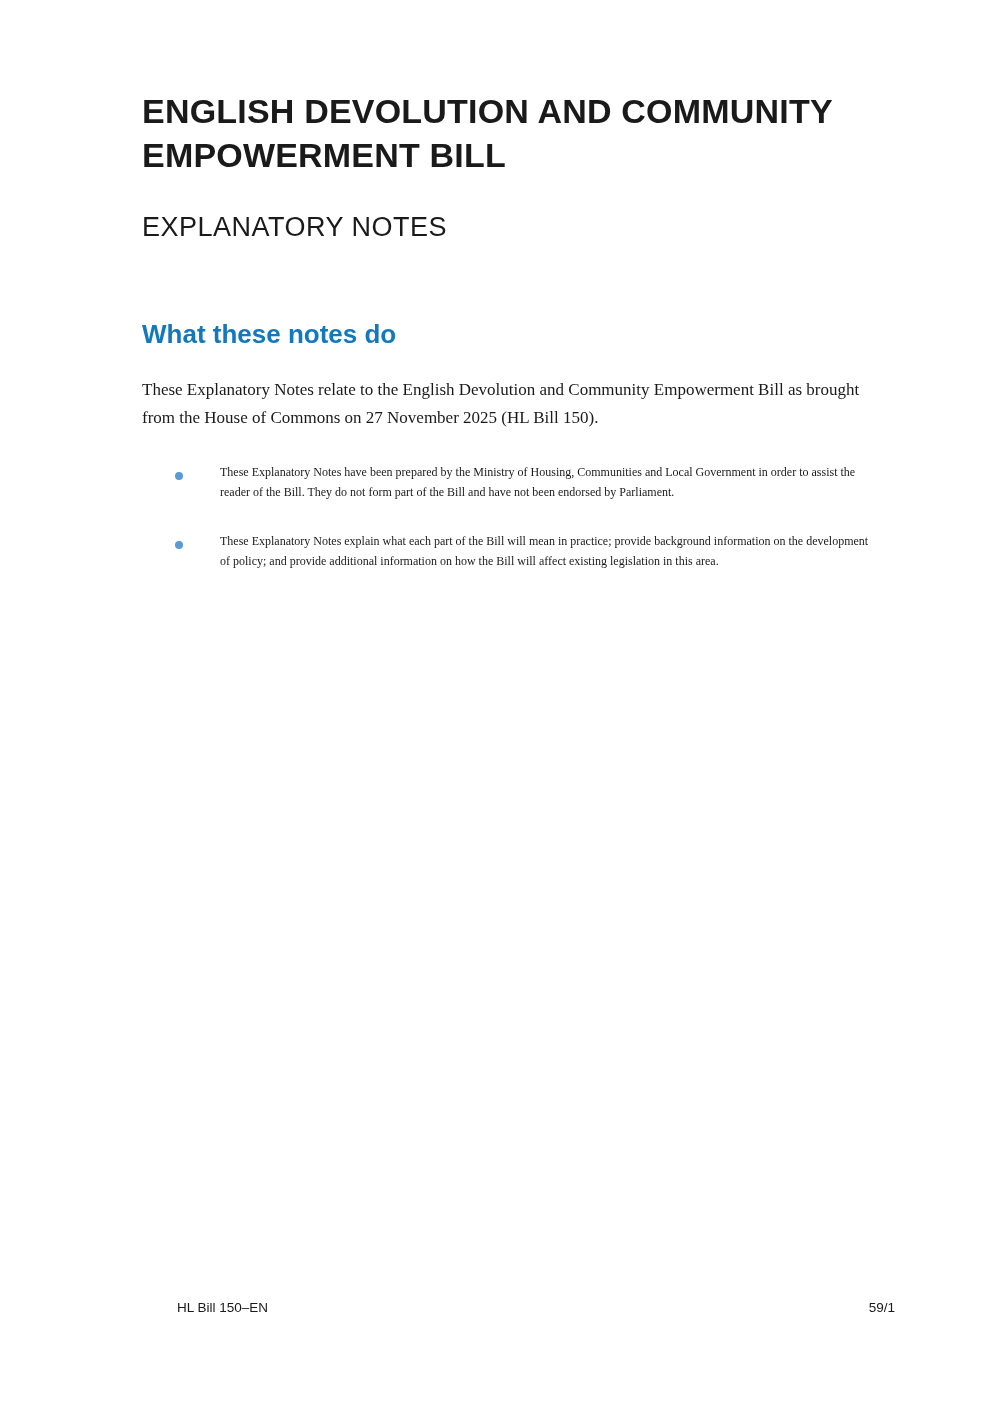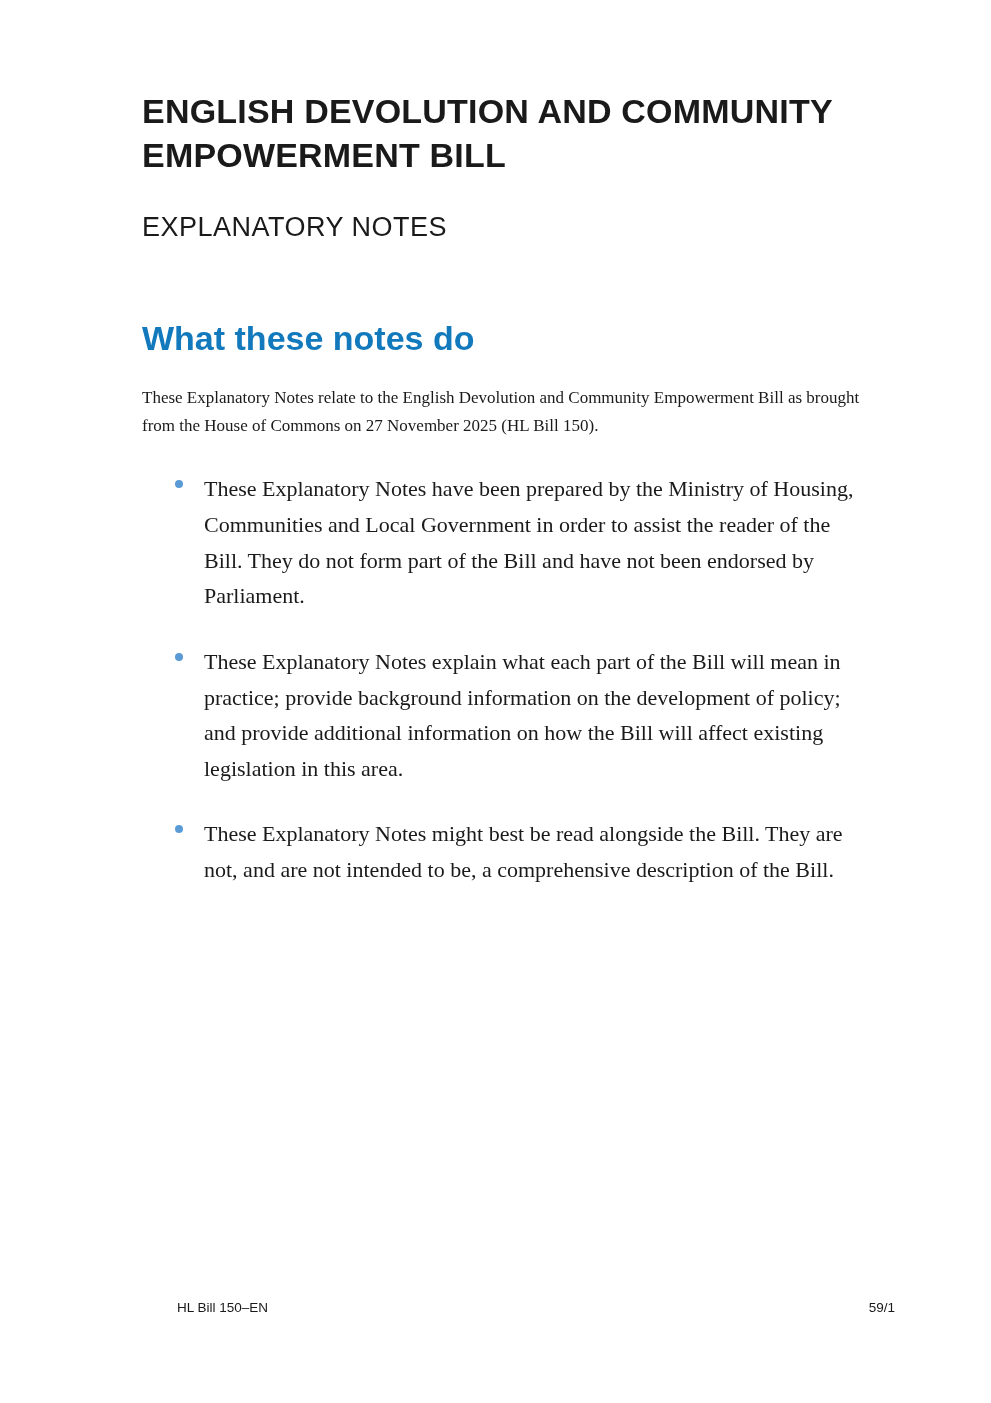--- a/index.html
+++ b/index.html
@@ -36,21 +36,21 @@
     font-weight: 400;
     font-size: 27px;
     line-height: 1.2;
     color: #1a1a1a;
     margin-top: 34px;
     letter-spacing: 0.5px;
   }
   .section-heading {
     font-family: "Liberation Sans", sans-serif;
     font-weight: 700;
-    font-size: 34px;
+    font-size: 26px;
     color: #1379bd;
     margin-top: 76px;
   }
   .intro {
     font-size: 17px;
     line-height: 1.62;
     margin-top: 26px;
     max-width: 740px;
   }
   .bullet-list {
@@ -67,22 +67,23 @@
   .bullet-dot {
     flex: 0 0 auto;
     width: 8px;
     height: 8px;
     border-radius: 50%;
     background: #5b9bd5;
     margin-top: 9px;
     margin-right: 21px;
   }
   .bullet-text {
-    font-size: 22px;
+    font-size: 12px;
     line-height: 1.62;
+    margin-left: 16px;
   }
   .footer {
     position: absolute;
     left: 177px;
     right: 96px;
     bottom: 88px;
     display: flex;
     justify-content: space-between;
     font-family: "Liberation Sans", sans-serif;
     font-size: 13.5px;
@@ -106,24 +107,20 @@
 
     <ul class="bullet-list">
       <li class="bullet-item">
         <span class="bullet-dot"></span>
         <span class="bullet-text">These Explanatory Notes have been prepared by the Ministry of Housing, Communities and Local Government in order to assist the reader of the Bill. They do not form part of the Bill and have not been endorsed by Parliament.</span>
       </li>
       <li class="bullet-item">
         <span class="bullet-dot"></span>
         <span class="bullet-text">These Explanatory Notes explain what each part of the Bill will mean in practice; provide background information on the development of policy; and provide additional information on how the Bill will affect existing legislation in this area.</span>
       </li>
-      <li class="bullet-item">
-        <span class="bullet-dot"></span>
-        <span class="bullet-text">These Explanatory Notes might best be read alongside the Bill. They are not, and are not intended to be, a comprehensive description of the Bill.</span>
-      </li>
     </ul>
   </div>
 
   <div class="footer">
     <span>HL Bill 150–EN</span>
     <span>59/1</span>
   </div>
 </div>
 
 </body></html>

